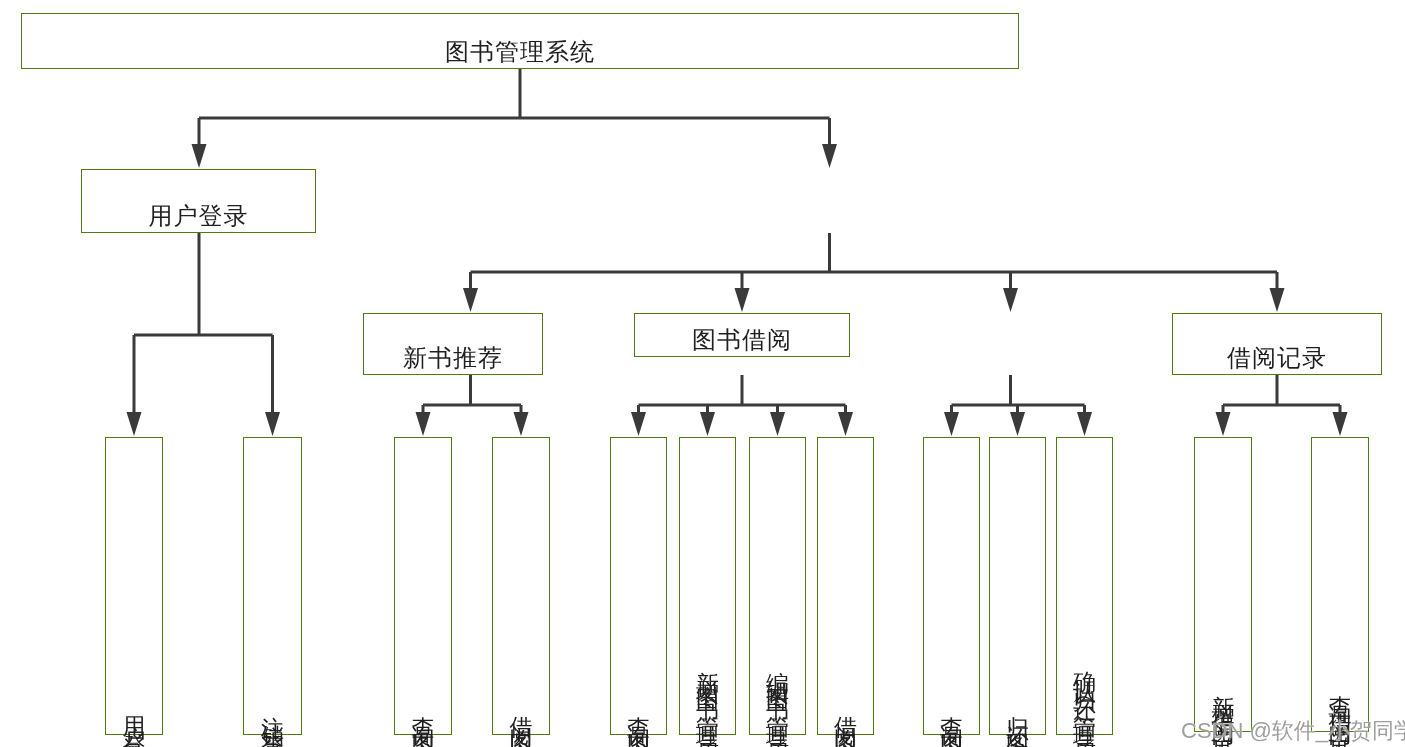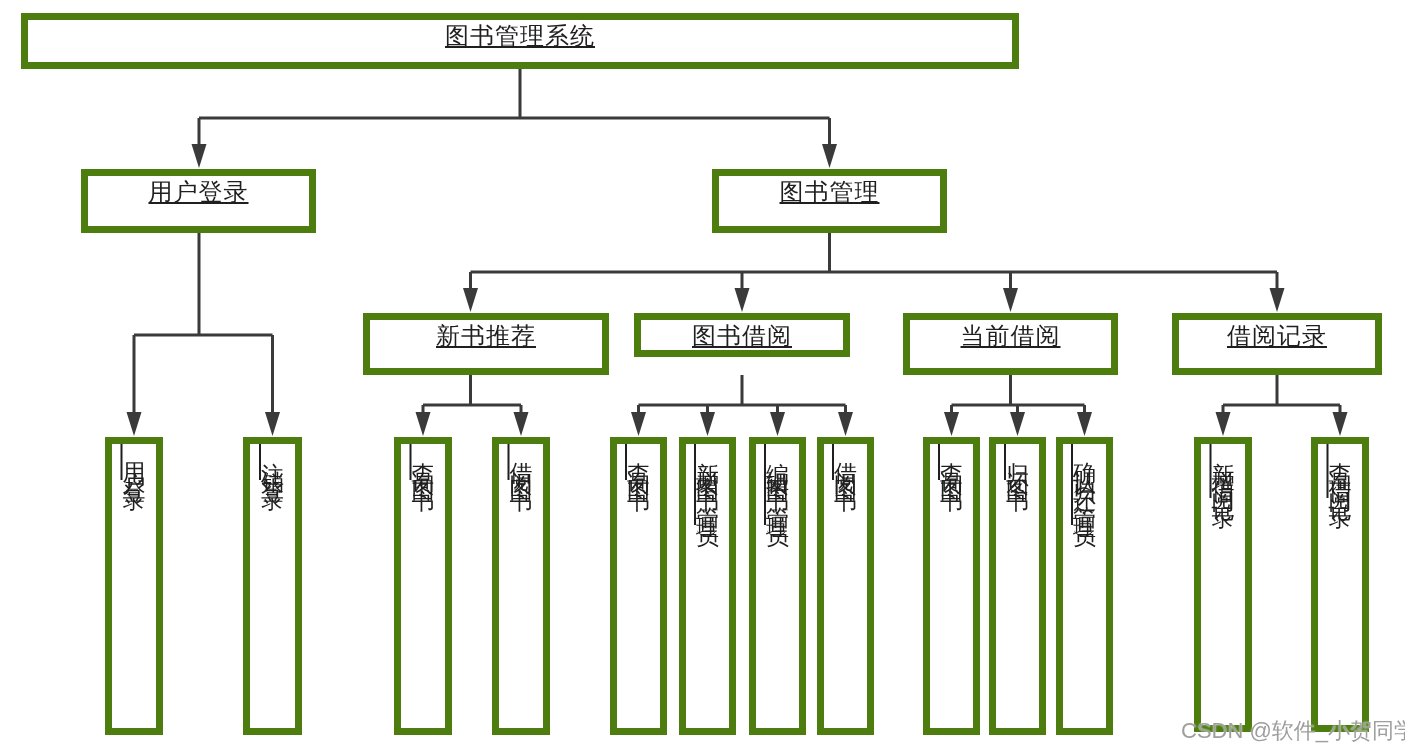--- a/index.html
+++ b/index.html
@@ -9,27 +9,26 @@
     height: 747px;
     background: #ffffff;
     overflow: hidden;
     font-family: "Liberation Sans", "DejaVu Sans", sans-serif;
   }
   svg.connectors { position: absolute; left: 0; top: 0; z-index: 1; }
   .node {
     position: absolute;
     box-sizing: border-box;
     background: #ffffff;
-    border: 7px solid #4d7c0f;
+    border: 1px solid #4d7c0f;
     display: flex;
-    align-items: flex-start;
+    align-items: flex-end;
     justify-content: center;
     color: #1f1f1f;
     z-index: 2;
-    text-decoration: underline;
   }
   .node .hlabel {
     font-size: 24px;
     letter-spacing: 1px;
     white-space: nowrap;
   }
   .node .vlabel {
     writing-mode: vertical-rl;
     text-orientation: mixed;
     font-size: 23px;
@@ -86,32 +85,26 @@
     </g>
   </svg>
 
   <div class="node" style="left:21px;top:13px;width:998px;height:56px">
     <span class="hlabel">图书管理系统</span>
   </div>
 
   <div class="node" style="left:81px;top:169px;width:235px;height:64px">
     <span class="hlabel">用户登录</span>
   </div>
-  <div class="node" style="left:712px;top:169px;width:235px;height:64px">
-    <span class="hlabel">图书管理</span>
-  </div>
 
-  <div class="node" style="left:363px;top:313px;width:246px;height:62px">
+  <div class="node" style="left:363px;top:313px;width:180px;height:62px">
     <span class="hlabel">新书推荐</span>
   </div>
   <div class="node" style="left:634px;top:313px;width:216px;height:44px">
     <span class="hlabel">图书借阅</span>
-  </div>
-  <div class="node" style="left:903px;top:313px;width:215px;height:62px">
-    <span class="hlabel">当前借阅</span>
   </div>
   <div class="node" style="left:1172px;top:313px;width:210px;height:62px">
     <span class="hlabel">借阅记录</span>
   </div>
 
   <div class="node" style="left:105px;top:437px;width:58px;height:298px">
     <span class="vlabel">用户登录</span>
   </div>
   <div class="node" style="left:243px;top:437px;width:59px;height:298px">
     <span class="vlabel">注销登录</span>

